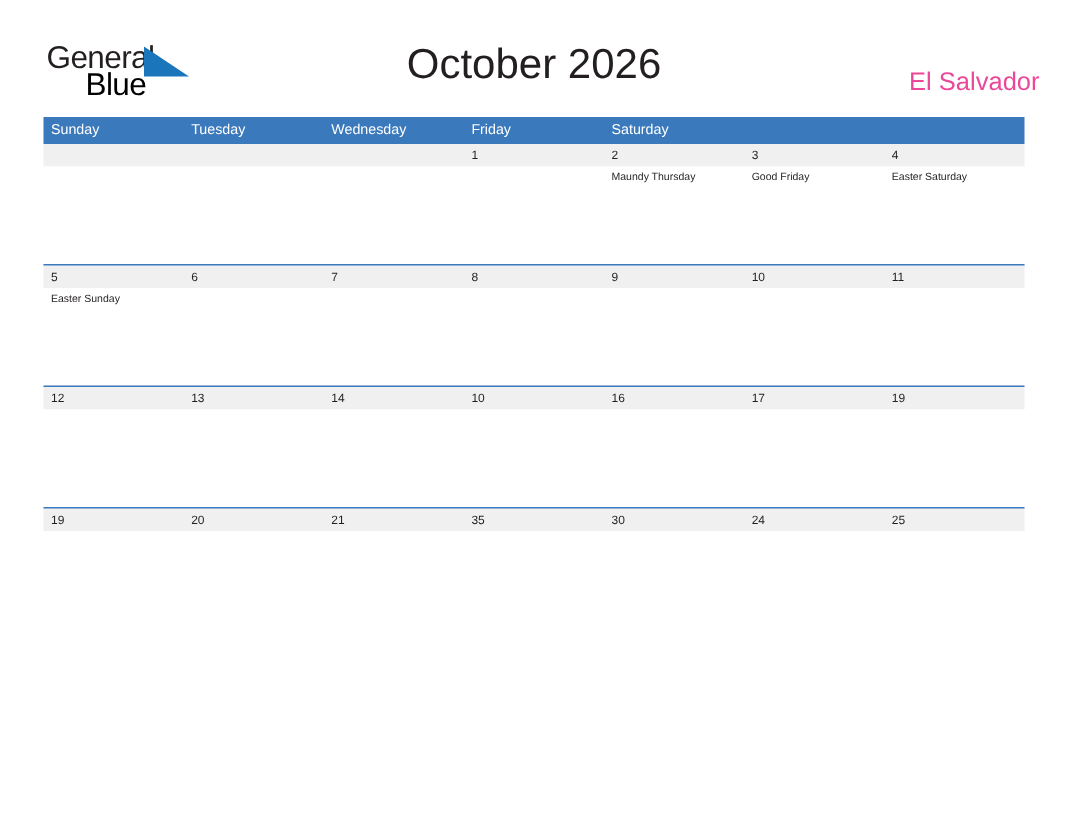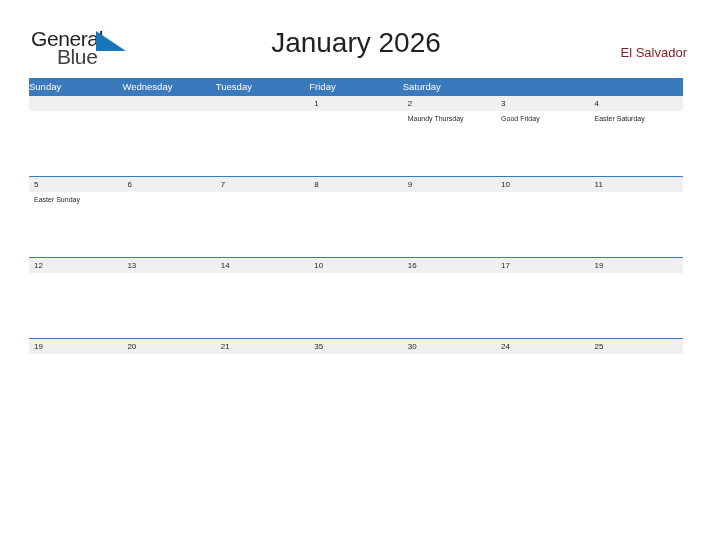--- a/index.html
+++ b/index.html
@@ -39,21 +39,21 @@
     letter-spacing: -0.4px;
     color: #231f20;
     font-family: "Liberation Sans", sans-serif;
   }
   .logo-blue {
     position: absolute;
     left: 26px;
     top: 18px;
     font-size: 21px;
     letter-spacing: -0.4px;
-    color: #404040;
+    color: #000000;
     font-family: "Liberation Sans", sans-serif;
   }
   .logo-flag {
     position: absolute;
     left: 65px;
     top: 4px;
     width: 32px;
     height: 22px;
   }
   .title {
@@ -61,44 +61,45 @@
     left: 0;
     right: 0;
     top: 27px;
     text-align: center;
     font-size: 28px;
     color: #231f20;
     font-family: "Liberation Sans", sans-serif;
   }
   .country {
     position: absolute;
-    right: 25px;
+    right: 19px;
     top: 45px;
-    font-size: 13px;
-    color: #7f1d1d;
+    font-size: 17px;
+    color: #ec4899;
     font-family: "Liberation Sans", sans-serif;
   }
 
   
   .calendar {
     position: absolute;
     left: 29px;
     top: 78px;
     width: 654px;
   }
   .dow-row {
     display: flex;
     background: #3b79bd;
     height: 18px;
   }
   .dow-cell {
     width: 93.43px;
     color: #ffffff;
     font-size: 9.5px;
     line-height: 18px;
+    padding-left: 5px;
     box-sizing: border-box;
     font-family: "Liberation Sans", sans-serif;
   }
   .week {
     position: relative;
   }
   .week-dates {
     display: flex;
     background: #f0f0f0;
     height: 15px;
@@ -145,32 +146,32 @@
     <div class="logo">
       <span class="logo-general">General</span>
       <span class="logo-flag">
         <svg width="32" height="22" viewBox="0 0 32 22" xmlns="http://www.w3.org/2000/svg">
           <polygon points="0,0 30,20 0,20" fill="#1a75bb"></polygon>
         </svg>
       </span>
       <span class="logo-blue">Blue</span>
     </div>
 
-    <div class="title">January 2026</div>
+    <div class="title">October 2026</div>
 
     <div class="country">El Salvador</div>
 
   </div>
 
   <div class="calendar">
 
     <div class="dow-row">
       <div class="dow-cell">Sunday</div>
+      <div class="dow-cell">Tuesday</div>
       <div class="dow-cell">Wednesday</div>
-      <div class="dow-cell">Tuesday</div>
       <div class="dow-cell">Friday</div>
       <div class="dow-cell">Saturday</div>
     </div>
 
     <div id="weeks-container">
         <div class="week">
           <div class="week-dates">
             <div class="date-cell"></div>
             <div class="date-cell"></div>
             <div class="date-cell"></div>

